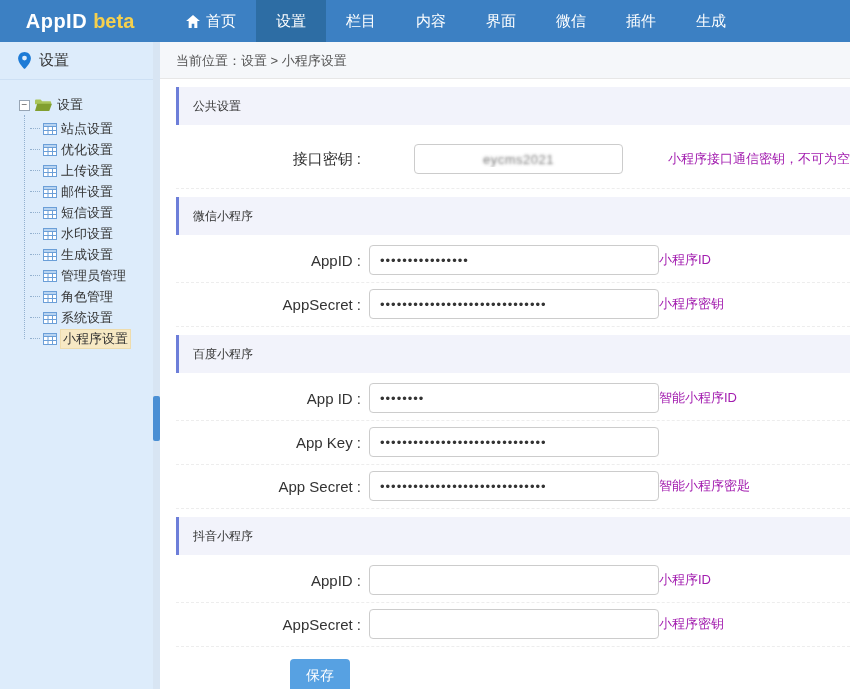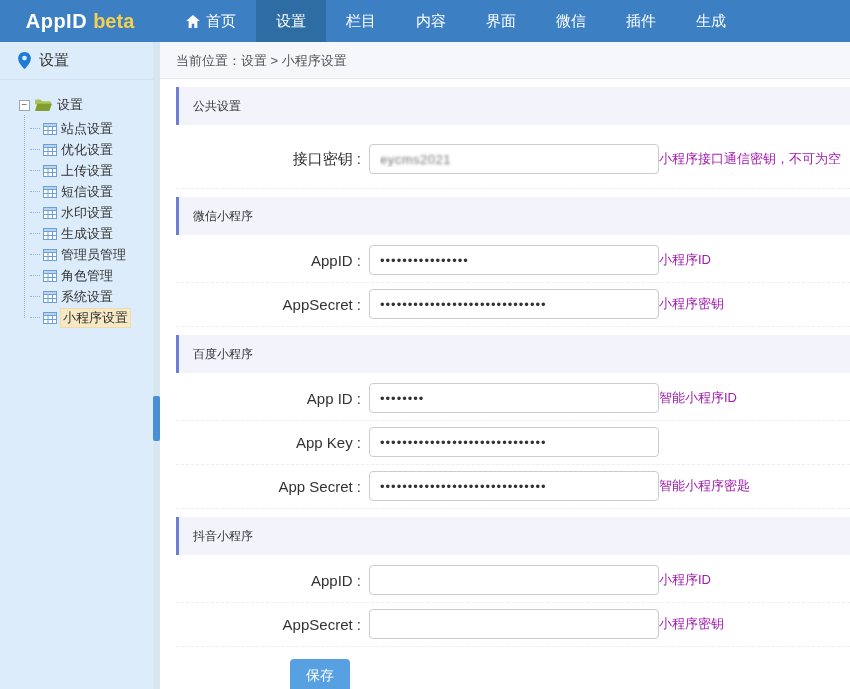--- a/index.html
+++ b/index.html
@@ -43,28 +43,28 @@
   
   .content { flex:1; background:#fff; overflow:hidden; }
   .breadcrumb { height:37px; line-height:38px; background:#f5f7fa;
     border-bottom:1px solid #e7e7e7; padding-left:16px; font-size:13px; color:#555; }
   .form-area { padding-left:16px; }
   .section-band { margin-top:8px; height:38px; line-height:38px; background:#f2f3fb;
     border-left:3px solid #6d7ed9; padding-left:14px; font-size:12px; color:#333; }
   .section-body { padding-top:4px; }
   .field-row { display:flex; align-items:center; padding:6px 0 7px;
     border-bottom:1px dashed #ededed; }
-  .field-row.roomy { padding:15px 0 14px; }
+  .field-row.roomy { padding:15px 0 14px;gap:45px; }
   .f-label { width:193px; padding-right:8px; text-align:right; font-size:15px;
     color:#333; flex-shrink:0; }
   .f-input { width:290px; height:30px; border:1px solid #ccc; border-radius:4px;
     padding:0 10px; font-size:13px; color:#333; letter-spacing:1px; outline:none;
     font-family:"Liberation Sans","DejaVu Sans",sans-serif; }
   .f-input.blurred { color:transparent; text-shadow:0 0 3px rgba(90,90,90,.85);
-    letter-spacing:.5px; }
+    letter-spacing:.5px;text-align:center; }
   .f-hint { margin-left:0; font-size:13px; color:#a21caf; white-space:nowrap; }
   .save-btn { margin:12px 0 18px 114px; background:#57a1e2; color:#fff; border:none;
     border-radius:4px; padding:8px 16px; font-size:14px; cursor:pointer;
     font-family:"Liberation Sans","DejaVu Sans",sans-serif; }
 </style>
 </head>
 <body>
 
 <div class="navbar">
   <div class="logo">
@@ -173,20 +173,33 @@
           <span class="connector"></span>
           <span class="t-icon">
               <svg width="14" height="12" viewBox="0 0 14 12">
                 <rect x="0.5" y="0.5" width="13" height="11" fill="#fff" stroke="#6b9fd8"></rect>
                 <rect x="0.5" y="0.5" width="13" height="3" fill="#b8d4f1" stroke="#6b9fd8"></rect>
                 <line x1="5" y1="3.5" x2="5" y2="11.5" stroke="#6b9fd8"></line>
                 <line x1="9.5" y1="3.5" x2="9.5" y2="11.5" stroke="#6b9fd8"></line>
                 <line x1="0.5" y1="7.5" x2="13.5" y2="7.5" stroke="#6b9fd8"></line>
               </svg>
             </span>
+          <span class="t-label">邮件设置</span>
+        </div>
+        <div class="tree-item">
+          <span class="connector"></span>
+          <span class="t-icon">
+              <svg width="14" height="12" viewBox="0 0 14 12">
+                <rect x="0.5" y="0.5" width="13" height="11" fill="#fff" stroke="#6b9fd8"></rect>
+                <rect x="0.5" y="0.5" width="13" height="3" fill="#b8d4f1" stroke="#6b9fd8"></rect>
+                <line x1="5" y1="3.5" x2="5" y2="11.5" stroke="#6b9fd8"></line>
+                <line x1="9.5" y1="3.5" x2="9.5" y2="11.5" stroke="#6b9fd8"></line>
+                <line x1="0.5" y1="7.5" x2="13.5" y2="7.5" stroke="#6b9fd8"></line>
+              </svg>
+            </span>
           <span class="t-label">短信设置</span>
         </div>
         <div class="tree-item">
           <span class="connector"></span>
           <span class="t-icon">
               <svg width="14" height="12" viewBox="0 0 14 12">
                 <rect x="0.5" y="0.5" width="13" height="11" fill="#fff" stroke="#6b9fd8"></rect>
                 <rect x="0.5" y="0.5" width="13" height="3" fill="#b8d4f1" stroke="#6b9fd8"></rect>
                 <line x1="5" y1="3.5" x2="5" y2="11.5" stroke="#6b9fd8"></line>
                 <line x1="9.5" y1="3.5" x2="9.5" y2="11.5" stroke="#6b9fd8"></line>

